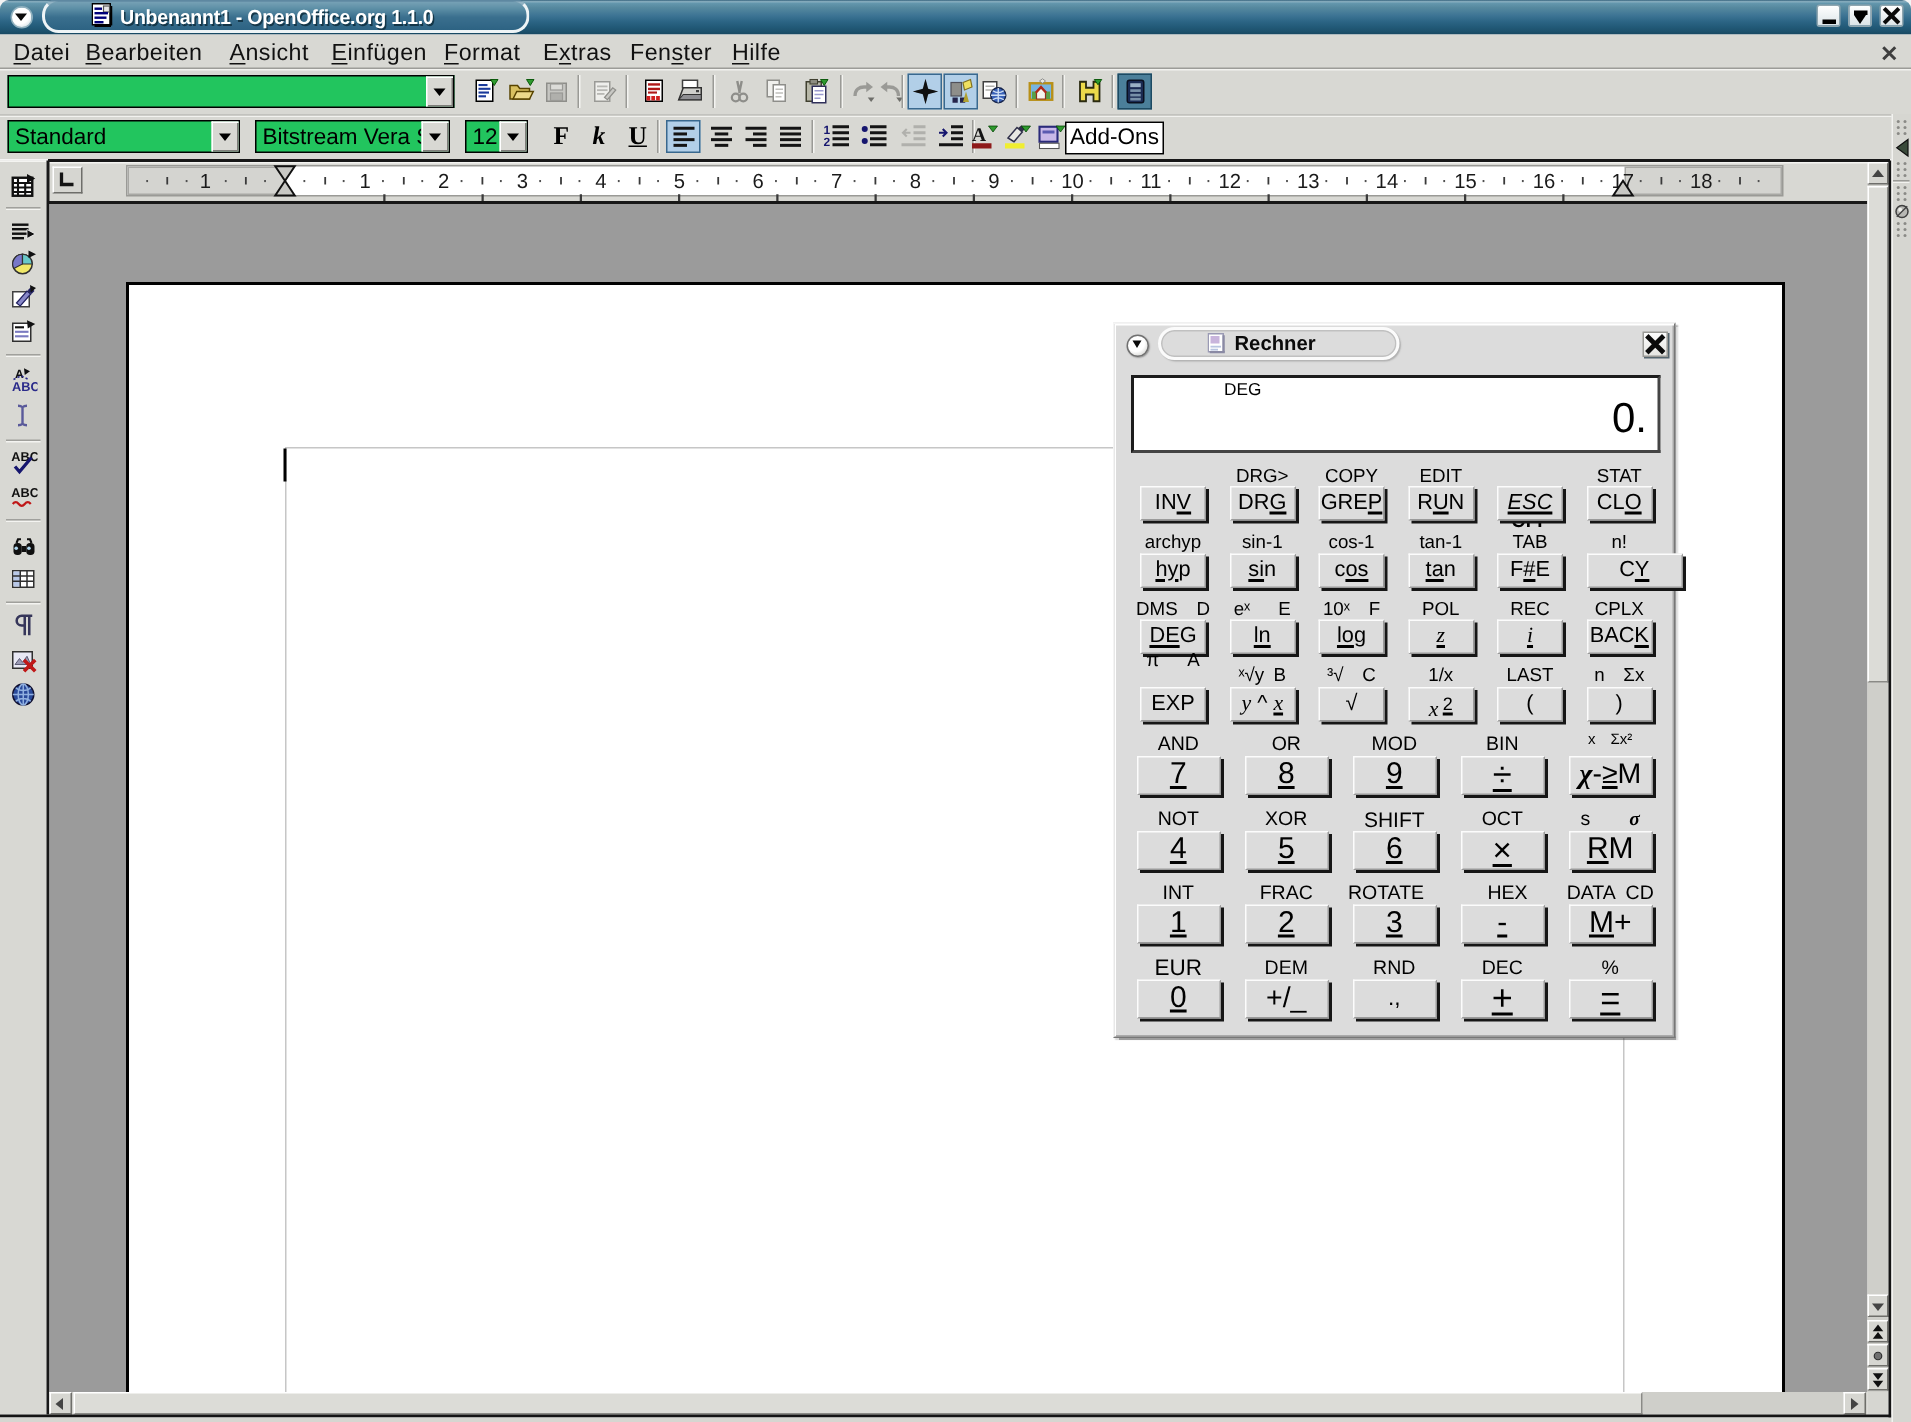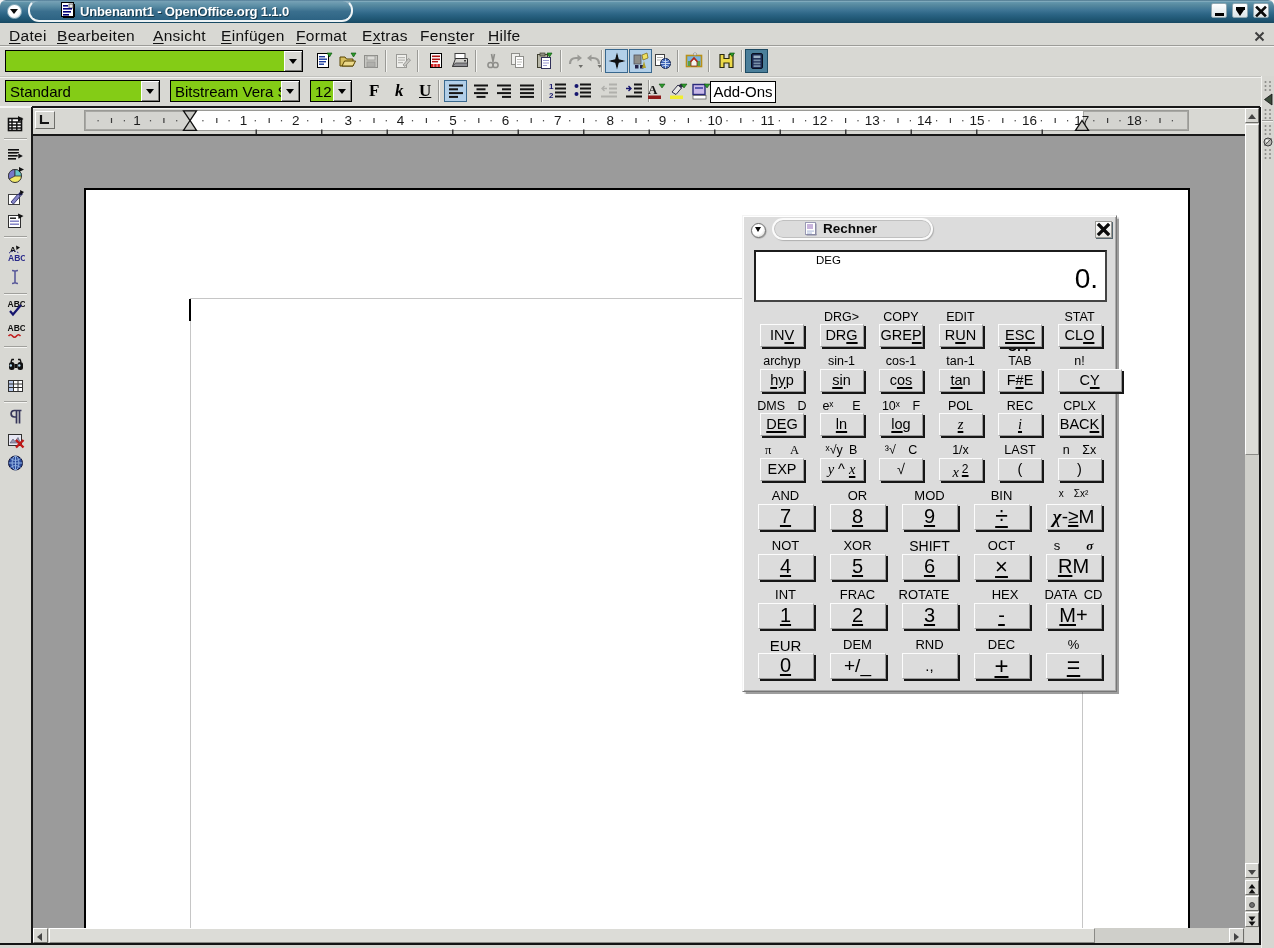--- a/index.html
+++ b/index.html
@@ -8,21 +8,21 @@
  background:linear-gradient(180deg,#33607a 0%,#8fb4c4 5%,#6497ad 9%,#56899f 22%,#3d7494 45%,#2c6585 62%,#225a78 78%,#1c506b 92%,#174760 100%);
  border-radius:6px 6px 0 0;}
 #tpill{left:28px;top:-1px;width:325px;height:23px;border:2px solid #eef4f6;border-radius:11px;border-top-color:rgba(238,244,246,0.25);
  background:linear-gradient(180deg,#78a2b6 0%,#5d8fa6 25%,#3a6f8e 55%,#2d6383 100%);}
 .wbtn{top:3px;width:16px;height:15px;background:linear-gradient(180deg,#ffffff,#dbe4e8);border:1px solid #8fa6b0;border-radius:2px;color:#000;}
 #menubar{left:0;top:23px;width:1274px;height:23px;background:#d8d8d3;border-bottom:1px solid #9c9c98;}
 .mitem{position:absolute;top:26.5px;font-size:15.5px;letter-spacing:0.3px;color:#111;}
 .mitem .u{text-underline-offset:1.5px;text-decoration-thickness:1.2px;}
 #funcbar{left:0;top:46px;width:1274px;height:30px;background:#d8d8d3;border-top:1px solid #f2f2ef;}
 #objbar{left:0;top:76px;width:1274px;height:30px;background:#d8d8d3;border-top:1px solid #c2c2be;box-shadow:inset 0 1px 0 #f2f2ef;}
-.combo{position:absolute;background:#84cc16;border:1px solid #000;padding-left:19px;}
+.combo{position:absolute;background:#22c55e;border:1px solid #000;padding-left:19px;}
 .combo .arr{position:absolute;right:0px;top:0px;bottom:0px;width:18px;background:#d8d8d3;border:1px solid #fff;border-right:none;border-bottom:none;box-shadow:inset -1px -1px 0 #7e7e7a;}
 .arr i{position:absolute;left:4px;top:7px;border:4px solid transparent;border-top:5px solid #000;}
 .combo .txt{position:absolute;left:4px;top:2px;font-size:15px;color:#000;white-space:nowrap;overflow:hidden;}
 .vsep{position:absolute;width:1px;background:#9a9a96;box-shadow:1px 0 0 #f4f4f1;}
 .pressed{background:#b2cfe8;border:1px solid #39688e;display:flex;align-items:center;justify-content:center;}
 .darkpressed{background:#4b7f9a;border:1px solid #1d4a62;display:flex;align-items:center;justify-content:center;}
 #rulerline{left:32px;top:106px;width:1228px;height:2px;background:#181818;}
 #rulerrow{left:32px;top:108px;width:1213px;height:26px;background:#d8d8d3;border-top:1px solid #f4f4f1;}
 #wsline{left:32px;top:134px;width:1213px;height:2px;background:#181818;}
 #lefttb{left:0;top:107px;width:31px;height:836px;background:#d8d8d3;border-top:1px solid #f4f4f1;}
@@ -601,21 +601,21 @@
 <div class="abs" style="left:73px;top:37.5px;font-size:11.5px;color:#000;">DEG</div>
 <div class="abs" style="left:240px;top:47px;width:115px;text-align:right;font-size:28px;color:#000;">0.</div>
 <div class="cbtn" style="left:17.0px;top:108.0px;width:44px;height:23px;font-size:14.5px;line-height:20px;">IN<span class="u">V</span></div>
 <div class="clabel" style="left:68.5px;top:93.5px;width:60px;">DRG&gt;</div>
 <div class="cbtn" style="left:76.5px;top:108.0px;width:44px;height:23px;font-size:14.5px;line-height:20px;">DR<span class="u">G</span></div>
 <div class="clabel" style="left:128.0px;top:93.5px;width:60px;">COPY</div>
 <div class="cbtn" style="left:136.0px;top:108.0px;width:44px;height:23px;font-size:14.5px;line-height:20px;">GRE<span class="u">P</span></div>
 <div class="clabel" style="left:187.5px;top:93.5px;width:60px;">EDIT</div>
 <div class="cbtn" style="left:195.5px;top:108.0px;width:44px;height:23px;font-size:14.5px;line-height:20px;">R<span class="u">U</span>N</div>
 <div class="clabel" style="left:247.0px;top:93.5px;width:60px;margin-top:30px;"><b>OFF</b></div>
-<div class="cbtn" style="left:255.0px;top:108.0px;width:44px;height:23px;font-size:14.5px;line-height:20px;"><span class="u">ESC</span></div>
+<div class="cbtn" style="left:255.0px;top:108.0px;width:44px;height:23px;font-size:14.5px;line-height:20px;font-style:italic;"><span class="u">ESC</span></div>
 <div class="clabel" style="left:306.5px;top:93.5px;width:60px;">STAT</div>
 <div class="cbtn" style="left:314.5px;top:108.0px;width:44px;height:23px;font-size:14.5px;line-height:20px;">CL<span class="u">O</span></div>
 <div class="clabel" style="left:9.0px;top:138.0px;width:60px;">archyp</div>
 <div class="cbtn" style="left:17.0px;top:152.5px;width:44px;height:23px;font-size:14.5px;line-height:20px;"><span class="u">hy</span>p</div>
 <div class="clabel" style="left:68.5px;top:138.0px;width:60px;">sin-1</div>
 <div class="cbtn" style="left:76.5px;top:152.5px;width:44px;height:23px;font-size:14.5px;line-height:20px;"><span class="u">si</span>n</div>
 <div class="clabel" style="left:128.0px;top:138.0px;width:60px;">cos-1</div>
 <div class="cbtn" style="left:136.0px;top:152.5px;width:44px;height:23px;font-size:14.5px;line-height:20px;">c<span class="u">os</span></div>
 <div class="clabel" style="left:187.5px;top:138.0px;width:60px;">tan-1</div>
 <div class="cbtn" style="left:195.5px;top:152.5px;width:44px;height:23px;font-size:14.5px;line-height:20px;"><span class="u">ta</span>n</div>
@@ -628,21 +628,21 @@
 <div class="clabel" style="left:68.5px;top:182.5px;width:60px;">eˣ   E</div>
 <div class="cbtn" style="left:76.5px;top:197.0px;width:44px;height:23px;font-size:14.5px;line-height:20px;"><span class="u">ln</span></div>
 <div class="clabel" style="left:128.0px;top:182.5px;width:60px;">10ˣ  F</div>
 <div class="cbtn" style="left:136.0px;top:197.0px;width:44px;height:23px;font-size:14.5px;line-height:20px;"><span class="u">lo</span>g</div>
 <div class="clabel" style="left:187.5px;top:182.5px;width:60px;">POL</div>
 <div class="cbtn" style="left:195.5px;top:197.0px;width:44px;height:23px;font-size:14.5px;line-height:20px;"><span class="u"><i style="font-family:'Liberation Serif',serif;">z</i></span></div>
 <div class="clabel" style="left:247.0px;top:182.5px;width:60px;">REC</div>
 <div class="cbtn" style="left:255.0px;top:197.0px;width:44px;height:23px;font-size:14.5px;line-height:20px;"><span class="u"><i style="font-family:'Liberation Serif',serif;">i</i></span></div>
 <div class="clabel" style="left:306.5px;top:182.5px;width:60px;">CPLX</div>
 <div class="cbtn" style="left:314.5px;top:197.0px;width:44px;height:23px;font-size:14.5px;line-height:20px;">BAC<span class="u">K</span></div>
-<div class="clabel" style="left:9.0px;top:227.0px;width:60px;font-family:Liberation Serif, serif;">π   A</div>
+<div class="clabel" style="left:9.0px;top:217px;width:60px;">π   A</div>
 <div class="cbtn" style="left:17.0px;top:241.5px;width:44px;height:23px;font-size:14.5px;line-height:20px;">EXP</div>
 <div class="clabel" style="left:68.5px;top:227.0px;width:60px;">ˣ√y B</div>
 <div class="cbtn" style="left:76.5px;top:241.5px;width:44px;height:23px;font-size:14.5px;line-height:20px;"><i style="font-family:'Liberation Serif',serif;">y</i> ^ <span class="u"><i style="font-family:'Liberation Serif',serif;">x</i></span></div>
 <div class="clabel" style="left:128.0px;top:227.0px;width:60px;">³√  C</div>
 <div class="cbtn" style="left:136.0px;top:241.5px;width:44px;height:23px;font-size:14.5px;line-height:20px;">√</div>
 <div class="clabel" style="left:187.5px;top:227.0px;width:60px;">1/x</div>
 <div class="cbtn" style="left:195.5px;top:241.5px;width:44px;height:23px;font-size:14.5px;line-height:20px;"><i style="font-family:'Liberation Serif',serif;">x</i> <span style="font-size:12px;vertical-align:4px;" class="u">2</span></div>
 <div class="clabel" style="left:247.0px;top:227.0px;width:60px;">LAST</div>
 <div class="cbtn" style="left:255.0px;top:241.5px;width:44px;height:23px;font-size:14.5px;line-height:20px;">(</div>
 <div class="clabel" style="left:306.5px;top:227.0px;width:60px;">n  Σx</div>

